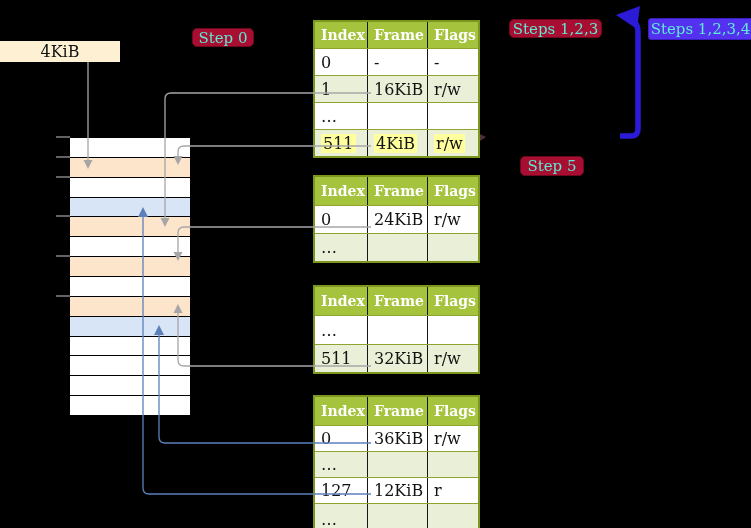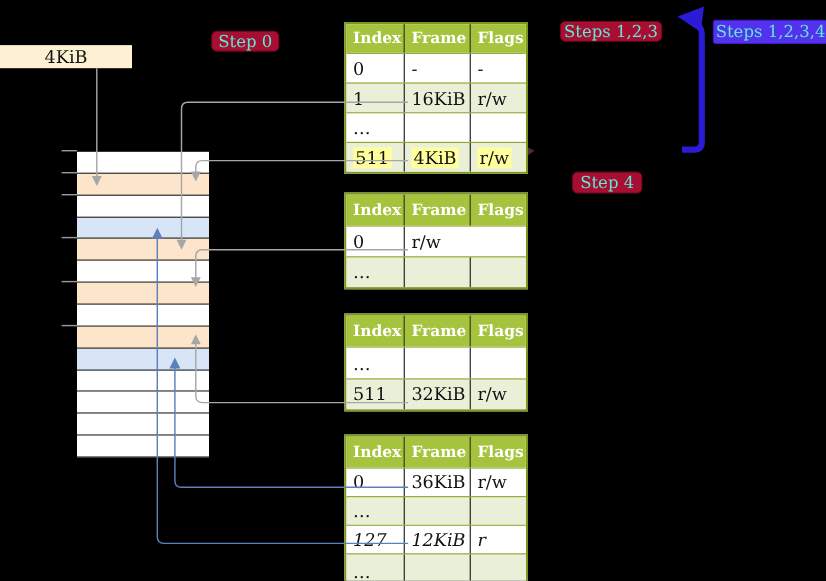--- a/index.html
+++ b/index.html
@@ -44,21 +44,21 @@
 </head>
 <body>
 
 <div id="stage">
 
   <div class="box-cream" style="left:0;top:41px;width:120px;height:21px;">4KiB</div>
 
   <div class="chip crimson" style="left:192px;top:28px;width:60px;height:17px;">Step 0</div>
   <div class="chip crimson" style="left:509px;top:19px;width:91px;height:17px;">Steps 1,2,3</div>
   <div class="chip violet" style="left:648px;top:18px;width:103px;height:20px;">Steps 1,2,3,4</div>
-  <div class="chip crimson" style="left:520px;top:156px;width:62px;height:18px;">Step 4</div>
+  <div class="chip crimson" style="left:520px;top:156px;width:62px;height:18px;">Step 5</div>
 
   <div id="memory-strip">
       <div class="mrow m-white"></div>
       <div class="mrow m-peach"></div>
       <div class="mrow m-white"></div>
       <div class="mrow m-blue"></div>
       <div class="mrow m-peach"></div>
       <div class="mrow m-white"></div>
       <div class="mrow m-peach"></div>
       <div class="mrow m-white"></div>
@@ -105,20 +105,21 @@
         </div>
       </div>
       <div class="ptable" style="top: 175px;">
         <div class="prow thead" style="height: 28px;">
           <div class="pcell">Index</div>
           <div class="pcell">Frame</div>
           <div class="pcell">Flags</div>
         </div>
         <div class="prow shade-white" style="height: 27px;">
           <div class="pcell">0</div>
+          <div class="pcell">24KiB</div>
           <div class="pcell">r/w</div>
         </div>
         <div class="prow shade-green" style="height: 27px;">
           <div class="pcell">…</div>
           <div class="pcell"></div>
           <div class="pcell"></div>
         </div>
       </div>
       <div class="ptable" style="top: 285px;">
         <div class="prow thead" style="height: 28px;">
@@ -146,21 +147,21 @@
         <div class="prow shade-white" style="height: 25px;">
           <div class="pcell">0</div>
           <div class="pcell">36KiB</div>
           <div class="pcell">r/w</div>
         </div>
         <div class="prow shade-green" style="height: 25px;">
           <div class="pcell">…</div>
           <div class="pcell"></div>
           <div class="pcell"></div>
         </div>
-        <div class="prow shade-white" style="height: 25px; font-style: italic;">
+        <div class="prow shade-white" style="height: 25px;">
           <div class="pcell">127</div>
           <div class="pcell">12KiB</div>
           <div class="pcell">r</div>
         </div>
         <div class="prow shade-green" style="height: 30px;">
           <div class="pcell">…</div>
           <div class="pcell"></div>
           <div class="pcell"></div>
         </div>
       </div>

